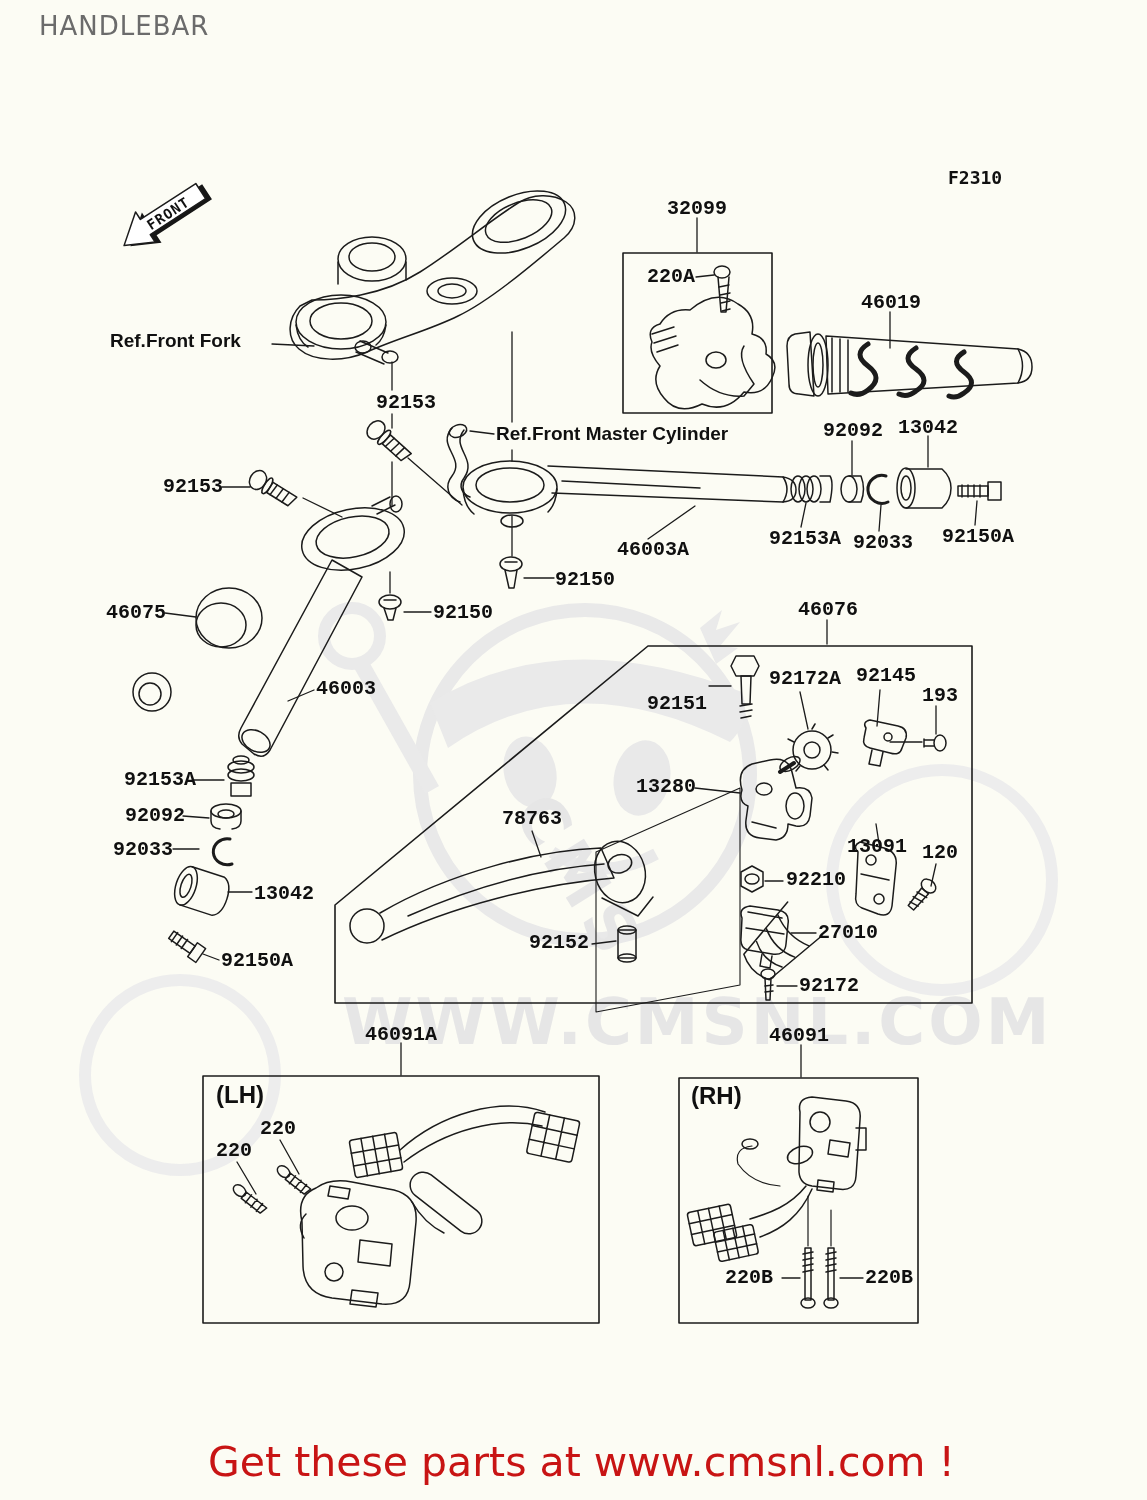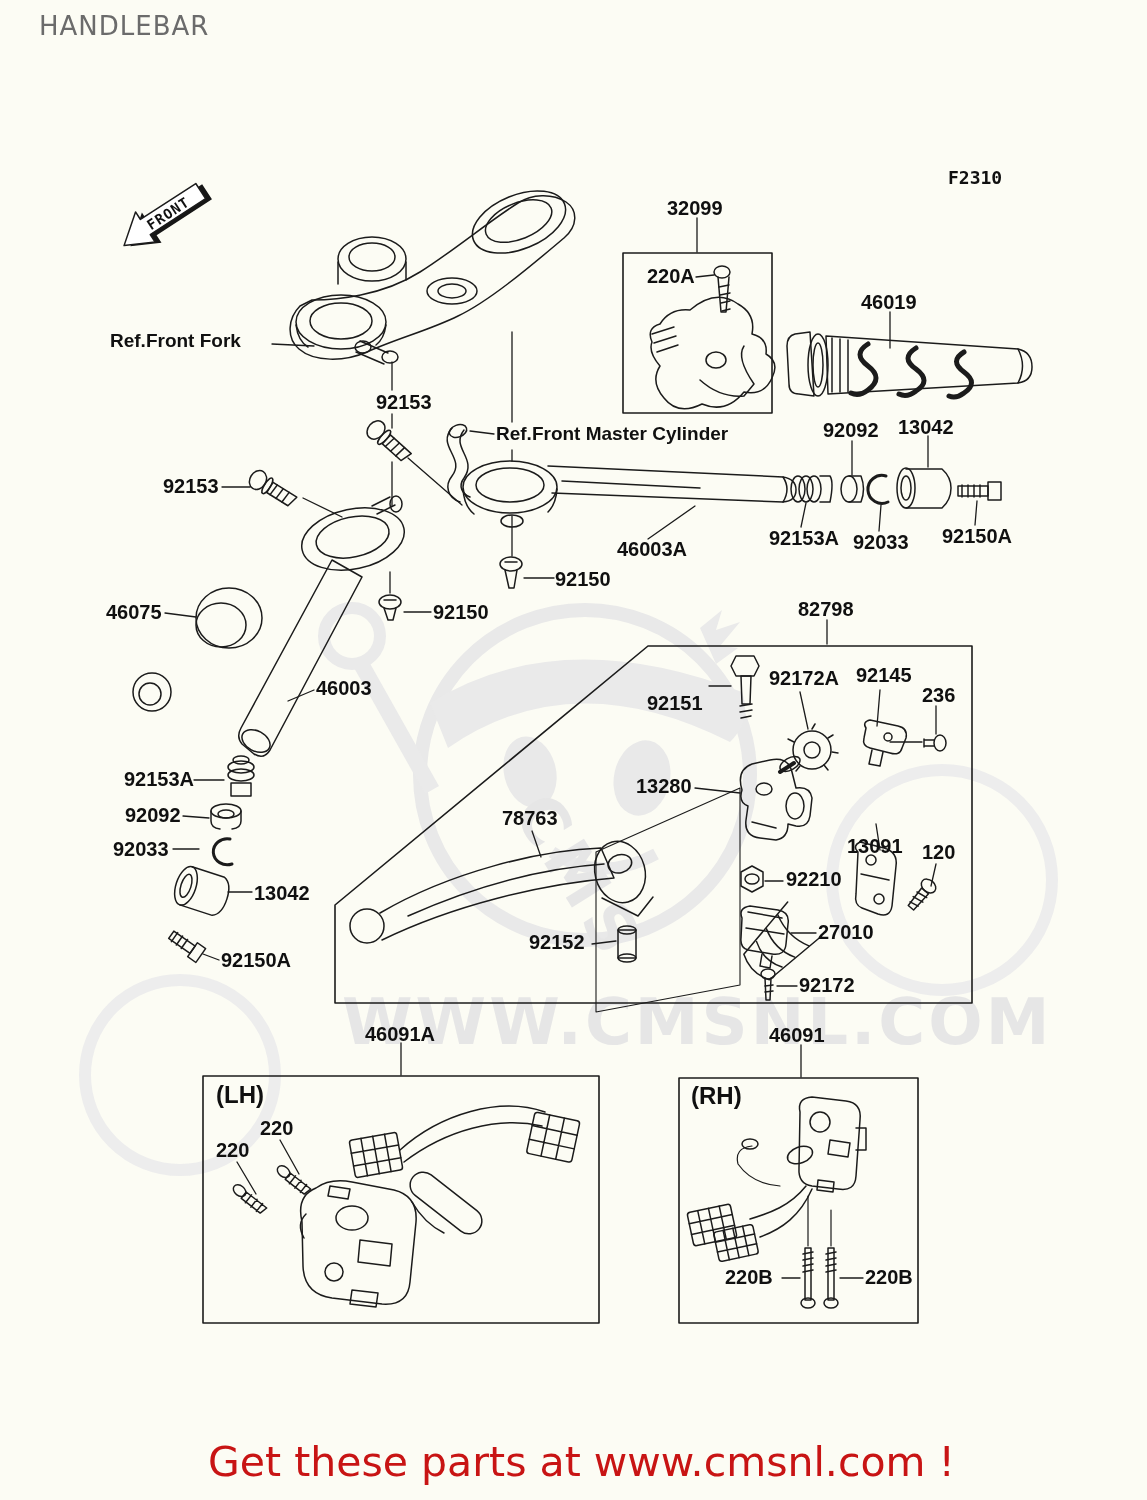--- a/index.html
+++ b/index.html
@@ -1,21 +1,21 @@
 <!DOCTYPE html>
 <html><head>
 <meta charset="utf-8">
 <style>
   html,body{margin:0;padding:0;background:#ffffff;}
   .page{position:relative;width:1147px;height:1500px;background:#fcfcf4;overflow:hidden;
         font-family:"DejaVu Sans",sans-serif;}
   .page svg{position:absolute;left:0;top:0;}
   .title{position:absolute;left:19px;top:11px;font-size:26px;line-height:30px;color:#6b6b6b;
          letter-spacing:1px;font-family:"DejaVu Sans",sans-serif;margin-left:20px;}
-  .pl{position:absolute;font-family:Liberation Sans, sans-serif;font-weight:700;font-size:20px;
+  .pl{position:absolute;font-family:Liberation Mono, monospace;font-weight:700;font-size:20px;
       line-height:19px;color:#101010;white-space:pre;}
   .rl{position:absolute;font-family:Liberation Sans, sans-serif;font-weight:700;font-size:19px;
       line-height:19px;color:#101010;white-space:pre;}
   .lr{font-size:24px;}
   .fig{position:absolute;font-family:"DejaVu Sans Mono",monospace;font-weight:700;font-size:18px;
       line-height:14px;color:#101010;}
   .footer{position:absolute;left:0;right:0;top:1438px;text-align:center;font-size:41px;
       color:#c81414;font-family:"DejaVu Sans",sans-serif;margin-left:16px;}
 </style>
 </head>
@@ -413,25 +413,25 @@
 <div class="pl" style="left:823px;top:421px">92092</div>
 <div class="pl" style="left:898px;top:418px">13042</div>
 <div class="pl" style="left:617px;top:540px">46003A</div>
 <div class="pl" style="left:769px;top:529px">92153A</div>
 <div class="pl" style="left:853px;top:533px">92033</div>
 <div class="pl" style="left:942px;top:527px">92150A</div>
 <div class="pl" style="left:555px;top:570px">92150</div>
 <div class="pl" style="left:433px;top:603px">92150</div>
 <div class="pl" style="left:106px;top:603px">46075</div>
 <div class="pl" style="left:316px;top:679px">46003</div>
-<div class="pl" style="left:798px;top:600px">82798</div>
+<div class="pl" style="left:798px;top:600px">46076</div>
 <div class="pl" style="left:647px;top:694px">92151</div>
 <div class="pl" style="left:769px;top:669px">92172A</div>
 <div class="pl" style="left:856px;top:666px">92145</div>
-<div class="pl" style="left:922px;top:686px">236</div>
+<div class="pl" style="left:922px;top:686px">193</div>
 <div class="pl" style="left:636px;top:777px">13280</div>
 <div class="pl" style="left:502px;top:809px">78763</div>
 <div class="pl" style="left:847px;top:837px">13091</div>
 <div class="pl" style="left:922px;top:843px">120</div>
 <div class="pl" style="left:786px;top:870px">92210</div>
 <div class="pl" style="left:818px;top:923px">27010</div>
 <div class="pl" style="left:529px;top:933px">92152</div>
 <div class="pl" style="left:799px;top:976px">92172</div>
 <div class="pl" style="left:124px;top:770px">92153A</div>
 <div class="pl" style="left:125px;top:806px">92092</div>

